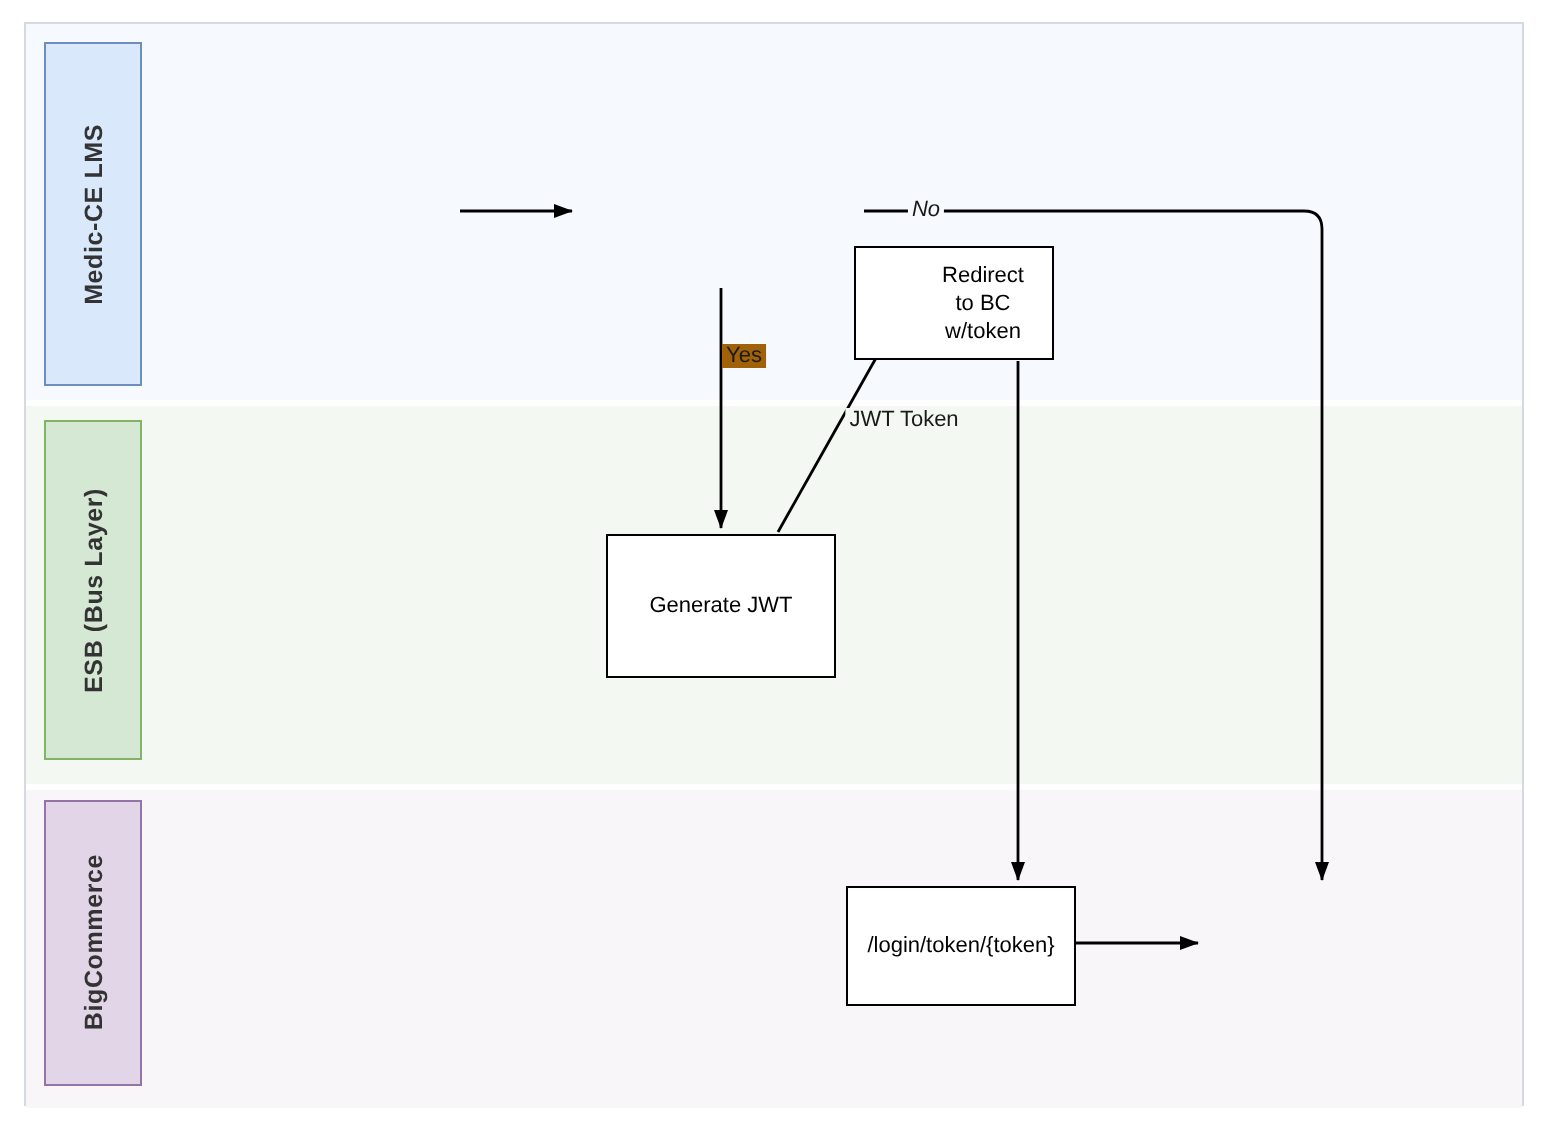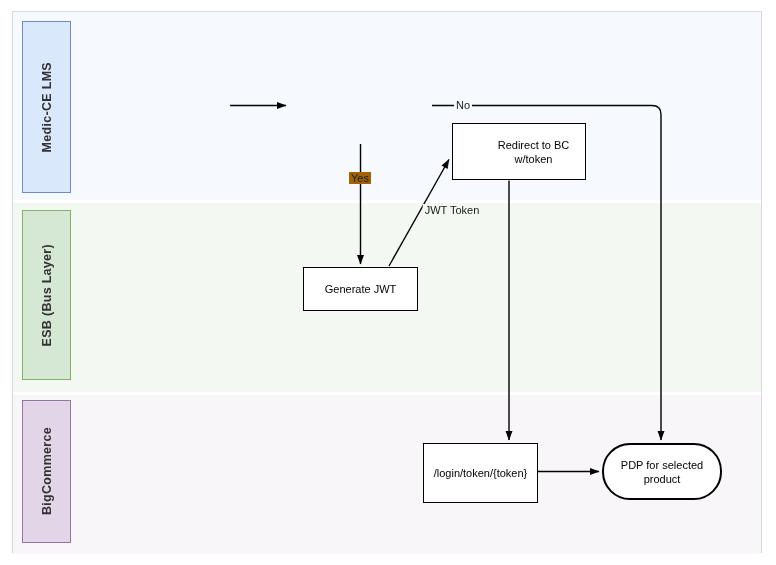--- a/index.html
+++ b/index.html
@@ -57,22 +57,22 @@
     background: #ffffff;
     display: flex; align-items: center; justify-content: center;
     text-align: center;
     font-size: 11px; line-height: 14px;
     color: #000000;
   }
   .terminator { border: 2.5px solid #000000; border-radius: 28px; padding: 0 10px; }
   .process    { border: 1.5px solid #000000; padding: 0 8px; }
 
   .node-start     { left: 115px; top: 78px;  width: 115px; height: 55px; }
-  .node-redirect  { left: 452px; top: 123px; width: 134px; height: 57px; padding-left: 37px; }
-  .node-generate  { left: 303px; top: 267px; width: 115px; height: 44px; }
+  .node-redirect  { left: 427px; top: 123px; width: 100px; height: 57px; padding-left: 37px; }
+  .node-generate  { left: 303px; top: 267px; width: 115px; height: 72px; }
   .node-login     { left: 423px; top: 443px; width: 115px; height: 60px; }
   .node-pdp       { left: 602px; top: 443px; width: 120px; height: 57px; }
 
   .node-decision-wrap { position: absolute; left: 288px; top: 65px; width: 144px; height: 80px; }
   .node-decision-wrap svg { position: absolute; left: 0; top: 0; }
   .decision-label {
     position: absolute; left: 0; top: 0; width: 100%; height: 100%;
     display: flex; align-items: center; justify-content: center;
     text-align: center; font-size: 11px; line-height: 14px;
     padding: 0 26px;
@@ -81,21 +81,21 @@
   
   .edge-label {
     position: absolute;
     transform: translate(-50%, -50%);
     font-size: 11px;
     padding: 0 2px;
     white-space: nowrap;
     color: #1a1a1a;
   }
   .el-yes { left: 360px; top: 178px; }
-  .el-no  { left: 463px; top: 105px; }
+  .el-no  { left: 463px; top: 105px; font-style: italic; }
   .el-jwt { left: 420px; top: 210px; margin-left: 32px; }
 </style>
 </head>
 <body>
 
 <div class="canvas">
 
   <div class="pool">
     <div class="lane lane-1" style="background-color: rgb(246, 249, 253);">
       <div class="lane-header lane-header-1" style="background-color: rgb(218, 232, 252); border-color: rgb(108, 142, 191);">
@@ -135,21 +135,18 @@
   </div>
 
   <div class="node process node-generate">
     <span>Generate JWT</span>
   </div>
 
   <div class="node process node-login">
     <span>/login/token/{token}</span>
   </div>
 
-  <div class="node terminator node-pdp">
-    <span>PDP for selected product</span>
-  </div>
 
-  <span class="edge-label el-yes" style="background-color: #a16207;">Yes</span>
+  <span class="edge-label el-yes" style="background-color: #a16207; margin-left: 12px;">Yes</span>
   <span class="edge-label el-no" style="background-color: rgb(246, 249, 253);">No</span>
   <span class="edge-label el-jwt" style="background-color: rgb(243, 248, 242);">JWT Token</span>
 
 </div>
 
 </body></html>

